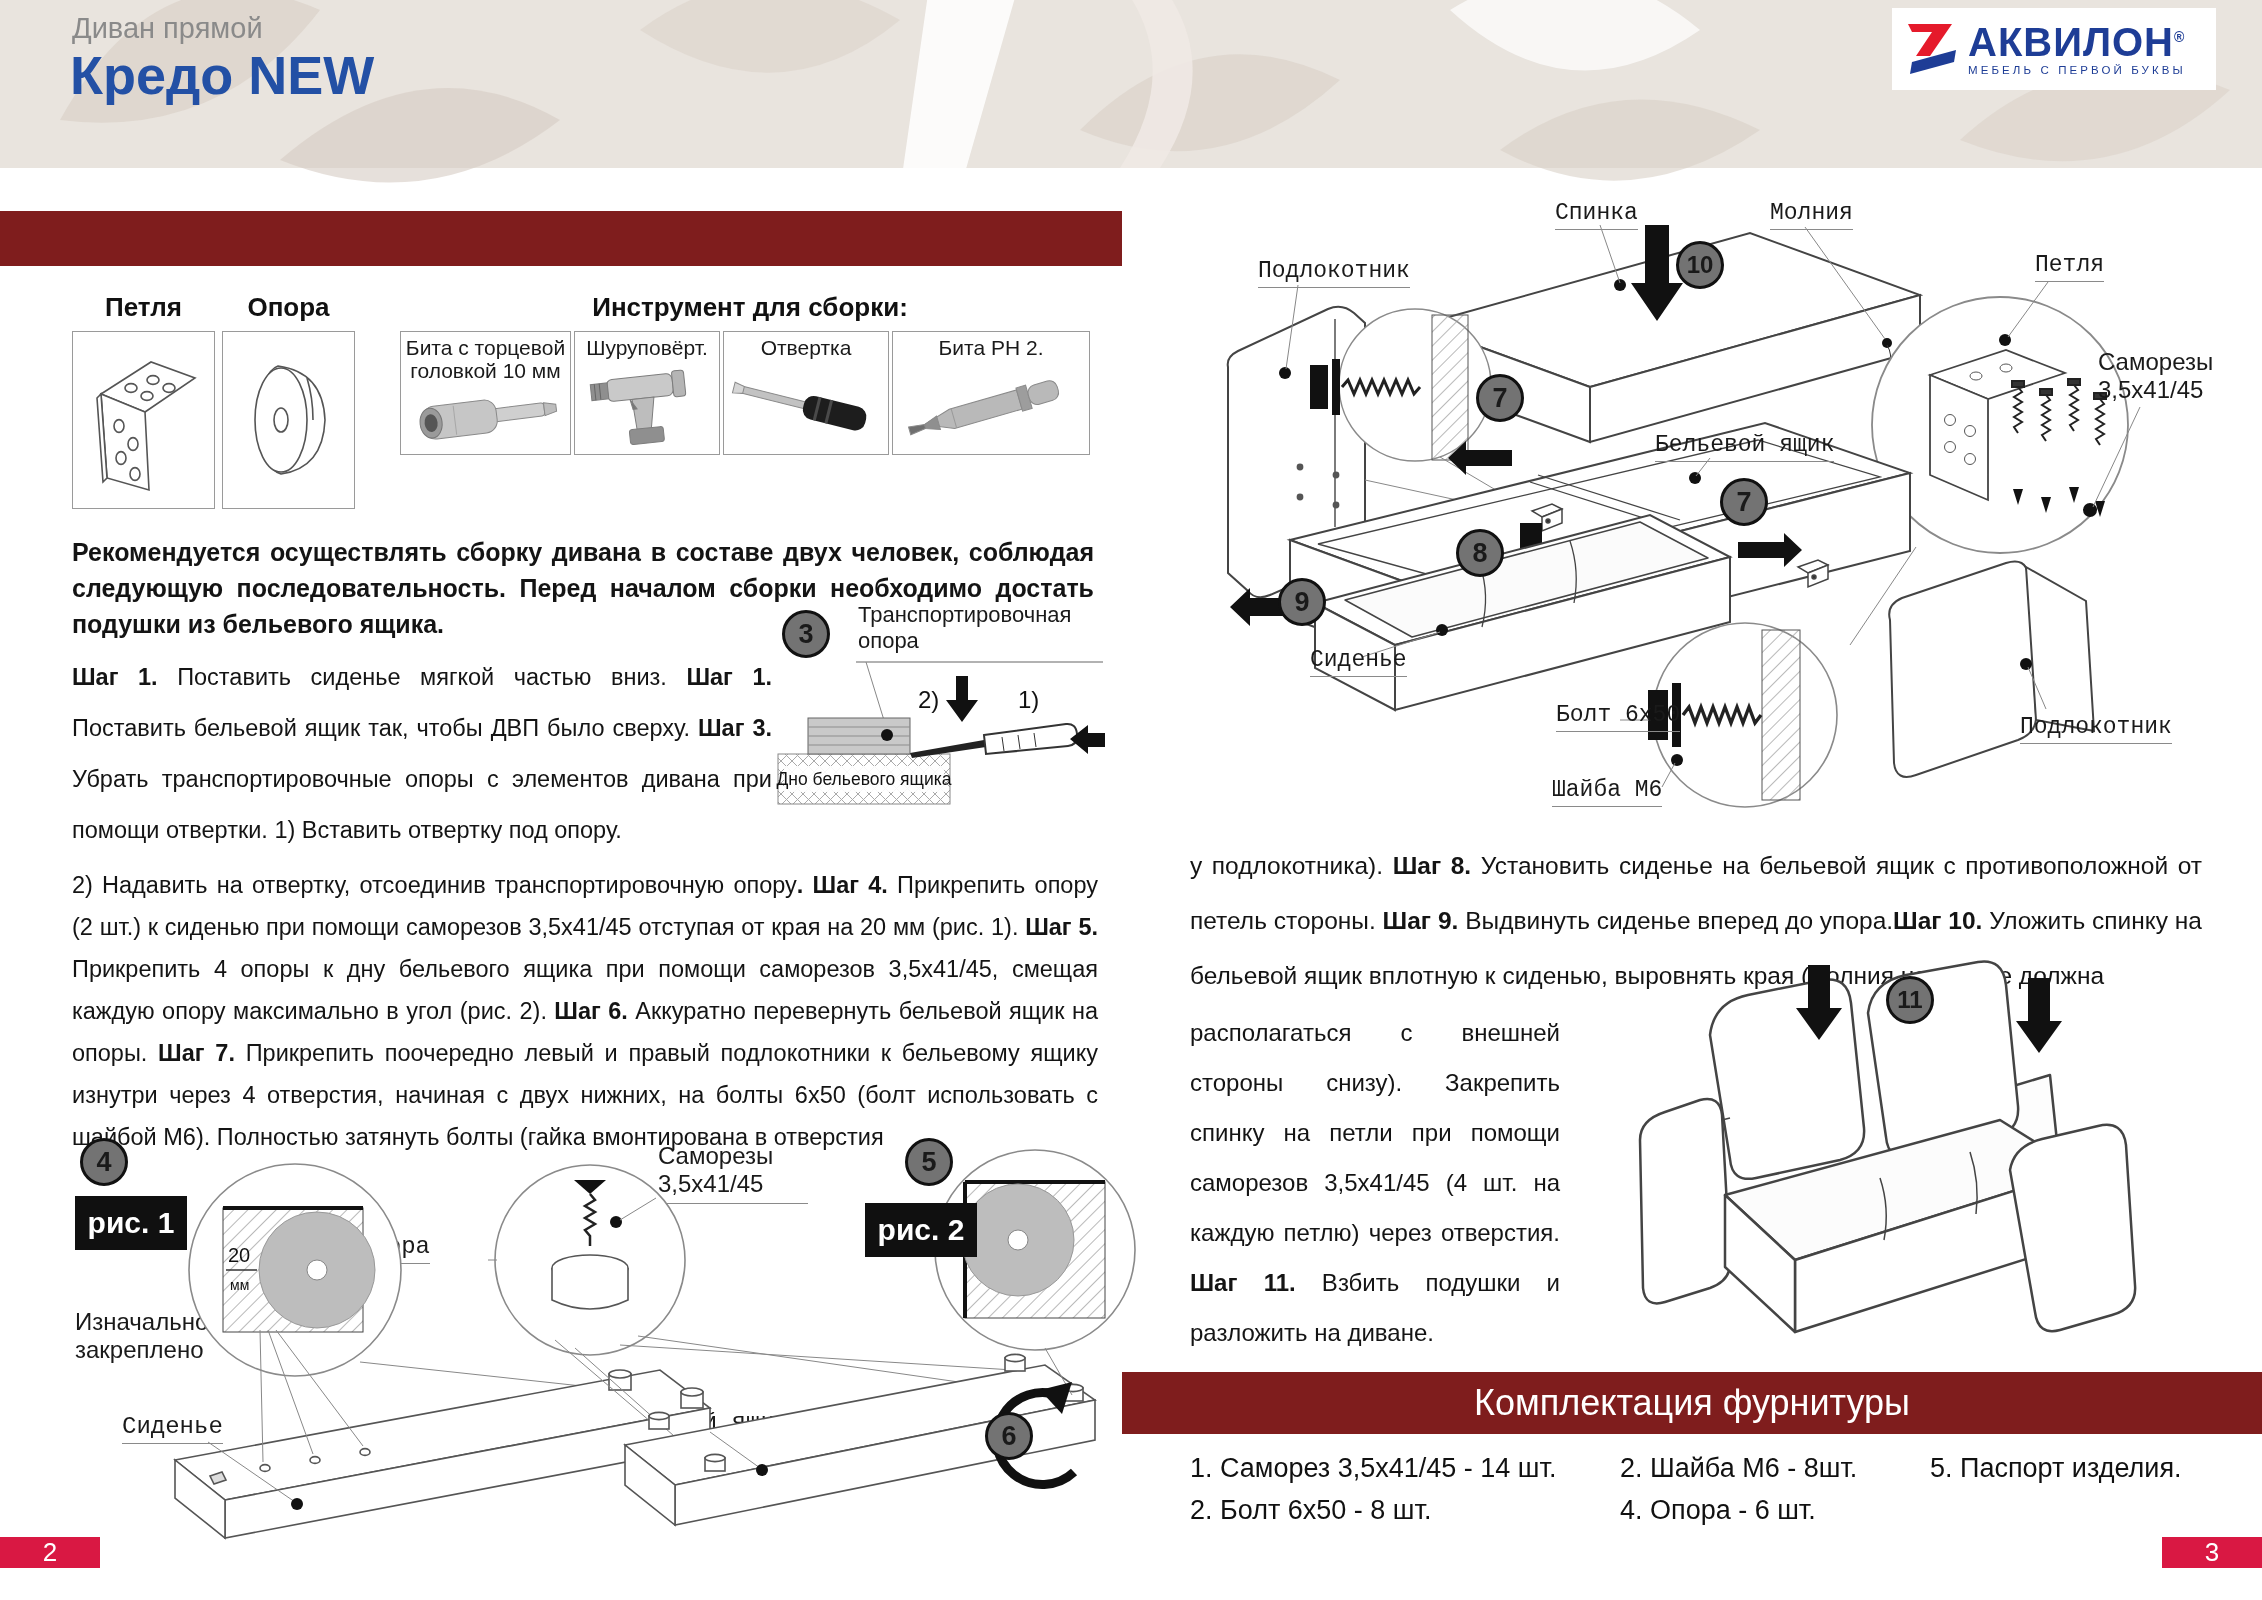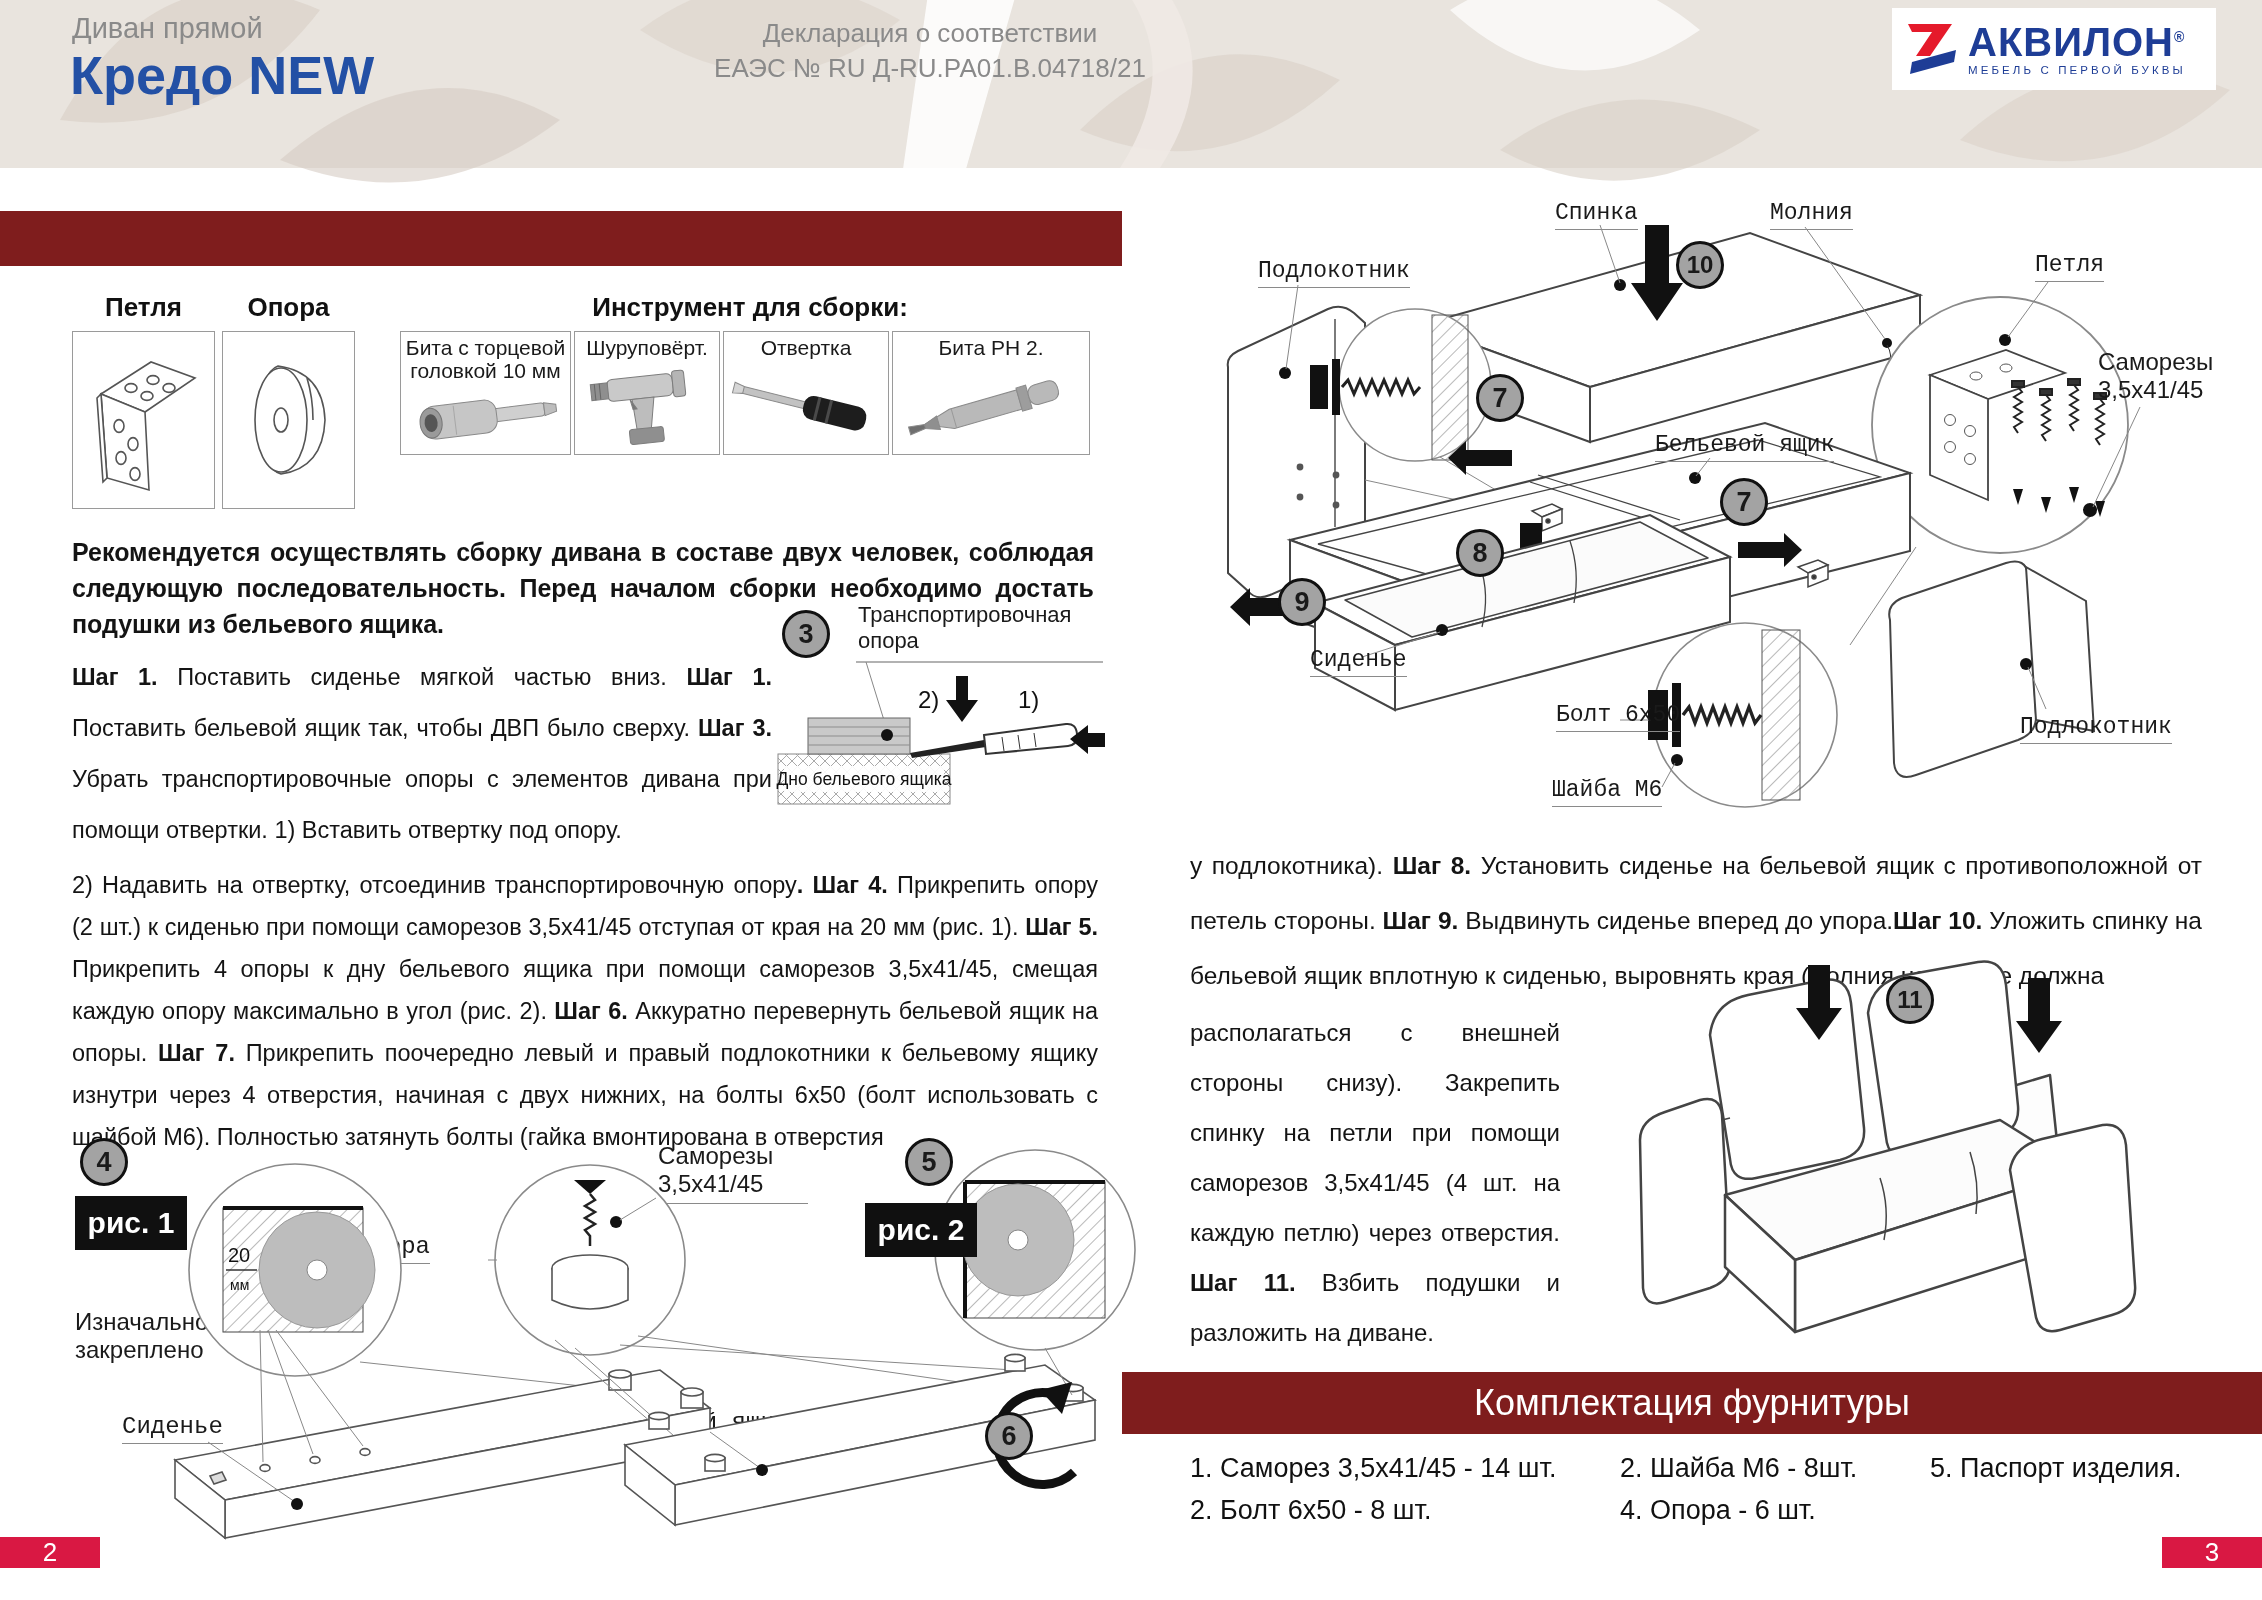--- a/index.html
+++ b/index.html
@@ -8,21 +8,21 @@
   .abs{position:absolute;}
   .para{position:absolute;text-align:justify;color:#141414;}
   .para b{font-weight:700;}
   .lbl{position:absolute;font-size:23px;color:#1a1a1a;line-height:1.18;}
   .lbl-u{border-bottom:1.5px solid #8a8a8a;padding-bottom:2px;display:inline-block;font-family:Liberation Mono, monospace;}
   .cap{position:absolute;font-weight:700;font-size:26px;text-align:center;color:#111;}
   .pbox{position:absolute;border:1.5px solid #9a9a9a;background:#fff;box-sizing:border-box;}
   .tbox{position:absolute;border:1.5px solid #9a9a9a;background:#fff;box-sizing:border-box;text-align:center;}
   .tbox .tl{font-size:21px;line-height:1.1;padding-top:4px;}
   .circ{position:absolute;width:42px;height:42px;border:3.5px solid #111;border-radius:50%;
-        background:#a3a3a3;display:flex;align-items:center;justify-content:center;
+        background:#737373;display:flex;align-items:center;justify-content:center;
         font-size:27px;font-weight:700;z-index:5;}
   .figbox{position:absolute;background:#101010;color:#fff;font-weight:700;font-size:30px;
           display:flex;align-items:center;justify-content:center;z-index:4;}
   .graybar{position:absolute;background:#7f1d1d;}
   .pagetab{position:absolute;width:100px;height:31px;background:#d91843;color:#fff;
            display:flex;align-items:center;justify-content:center;font-size:26px;}
   svg{position:absolute;overflow:visible;}
   .hdr-sub{position:absolute;font-size:29px;color:#8a8a8a;}
   .hdr-title{position:absolute;font-size:54px;font-weight:700;color:#2350a5;}
   .decl{position:absolute;text-align:center;font-size:26px;color:#8a8a8a;line-height:1.35;}
@@ -45,24 +45,20 @@
     <path d="M640,30 Q760,-60 900,20 Q780,120 640,30Z" fill="#e0d8d0" opacity="0.9"></path>
     <path d="M930,-20 L1020,-20 L960,190 L900,190Z" fill="#ffffff" opacity="0.85"></path>
     <path d="M1080,130 Q1200,10 1340,80 Q1220,190 1080,130Z" fill="#dcd3cb" opacity="0.7"></path>
     <path d="M1450,10 Q1580,-70 1700,30 Q1570,120 1450,10Z" fill="#ffffff" opacity="0.7"></path>
     <path d="M1500,150 Q1620,60 1760,130 Q1630,220 1500,150Z" fill="#d9d0c7" opacity="0.6"></path>
     <path d="M1960,140 Q2080,30 2230,90 Q2110,200 1960,140Z" fill="#ddd4cc" opacity="0.7"></path>
     <path d="M1150,-30 Q1230,60 1160,168 L1120,168 Q1190,60 1110,-30Z" fill="#efe9e4" opacity="0.9"></path>
   </svg>
   <div class="hdr-sub" style="left:72px;top:12px;">Диван прямой</div>
   <div class="hdr-title" style="left:70px;top:44px;">Кредо NEW</div>
-  <div class="decl" style="left:690px;top:16px;width:480px;">
-    <div>Декларация о соответствии</div>
-    <div>ЕАЭС № RU Д-RU.РА01.В.04718/21</div>
-  </div>
   <div class="logobox" style="left:1892px;top:8px;width:324px;height:82px;">
     <svg width="56" height="58" viewBox="0 0 56 58" style="position:static;">
       <polygon points="4,4 48,4 26,36 12,36 28,12 8,12" fill="#e51a2b"></polygon>
       <polygon points="8,42 52,30 50,42 6,54" fill="#1e3d96"></polygon>
     </svg>
     <div>
       <div class="brand"><span>АКВИЛОН</span><sup>®</sup></div>
       <div class="tagline">МЕБЕЛЬ С ПЕРВОЙ БУКВЫ</div>
     </div>
   </div>

